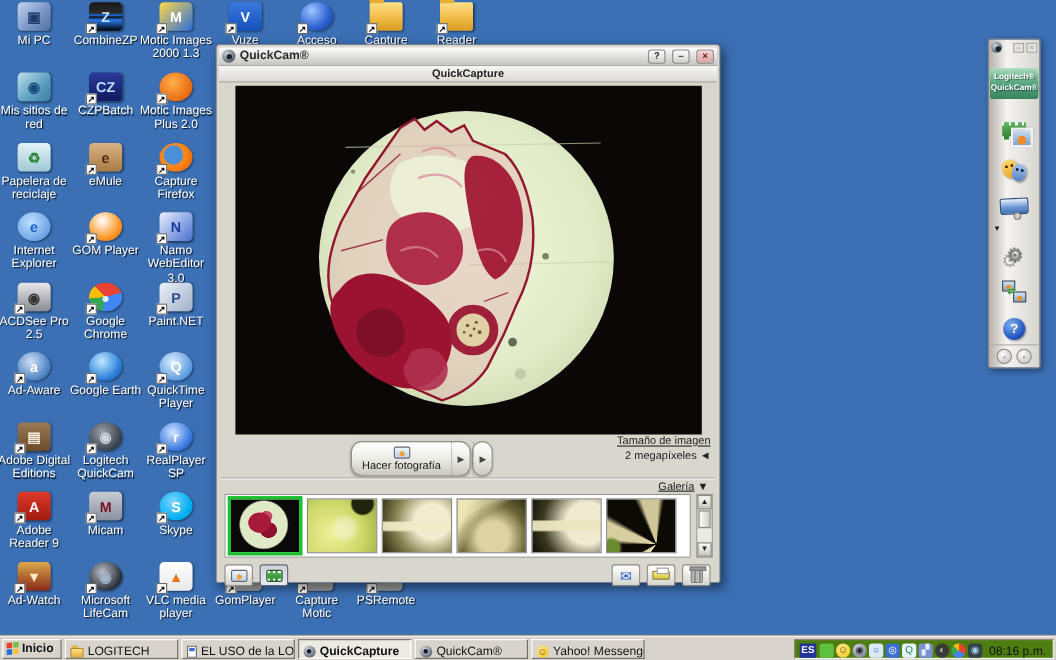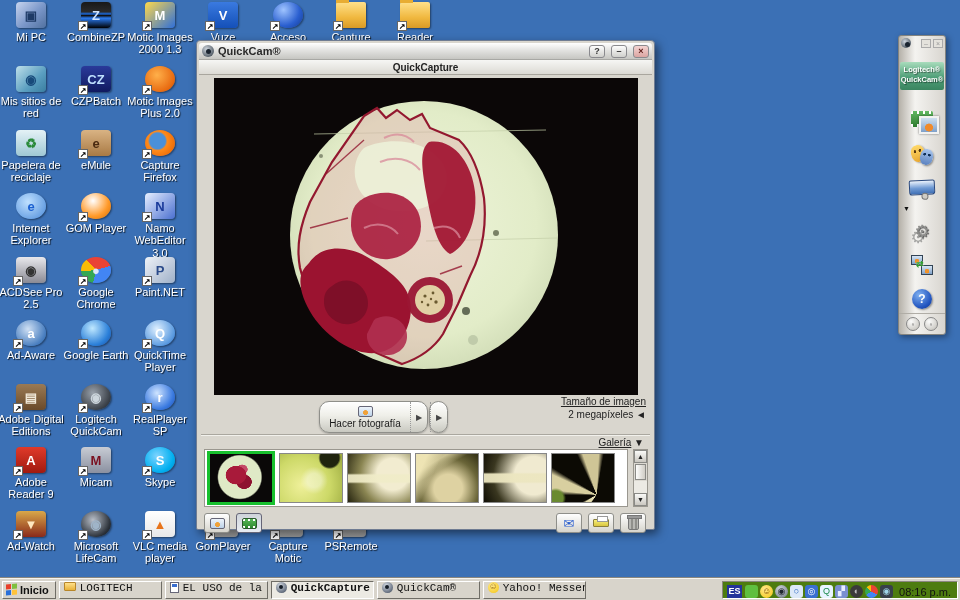--- a/index.html
+++ b/index.html
@@ -136,23 +136,23 @@
 
   
   #taskbar{position:absolute;left:0;bottom:0;width:960px;height:22px;z-index:10;
        background:#d8d4cb;border-top:1px solid #f6f4ee;box-shadow:0 -1px 0 #8a877f;
        display:flex;align-items:center;padding:0 2px;gap:3px;}
   #startbtn{height:18px;display:flex;align-items:center;gap:3px;padding:0 6px 0 3px;
        border:1px solid;border-color:#fff #6f6d66 #6f6d66 #fff;background:#d8d4cb;
        font-size:11px;font-weight:bold;color:#111;}
   .xpflag{display:grid;grid-template-columns:5px 5px;grid-template-rows:5px 5px;gap:1px;transform:skewY(-6deg);}
   .xpflag i{display:block;}
-  .tbtn{height:18px;width:103px;display:flex;align-items:flex-start;gap:4px;padding:0 4px;
+  .tbtn{height:18px;width:103px;display:flex;align-items:flex-end;gap:4px;padding:0 4px;
        border:1px solid;border-color:#fff #6f6d66 #6f6d66 #fff;background:#d8d4cb;
-       font-size:11px;color:#111;white-space:nowrap;overflow:hidden;font-family:Liberation Mono, monospace;}
+       font-size:11px;color:#111;white-space:nowrap;overflow:hidden;}
   .tbtn.active{border-color:#6f6d66 #fff #fff #6f6d66;background:#eceae3;font-weight:bold;}
   .tico-folder{width:12px;height:9px;background:linear-gradient(#ffe08a,#e8b23a);border:1px solid #b8862a;border-radius:1px;position:relative;flex:0 0 auto;}
   .tico-folder::before{content:"";position:absolute;top:-3px;left:0;width:6px;height:2px;background:#e8b23a;}
   .tico-doc{width:9px;height:11px;background:#fff;border:1px solid #667;position:relative;flex:0 0 auto;}
   .tico-doc::before{content:"";position:absolute;left:1px;top:1px;right:1px;height:3px;background:#3a6fd0;}
   .tico-webcam{width:11px;height:11px;border-radius:50%;flex:0 0 auto;
        background:radial-gradient(circle at 38% 32%,#d4dae2,#667080 70%,#2e3640);position:relative;}
   .tico-webcam::after{content:"";position:absolute;left:3.5px;top:3.5px;width:4px;height:4px;border-radius:50%;background:#141c26;}
   .tico-smiley{width:11px;height:11px;border-radius:50%;background:radial-gradient(circle at 38% 32%,#ffe98a,#f4c411);
        color:#7a4a00;font-size:9px;line-height:10px;text-align:center;flex:0 0 auto;}

